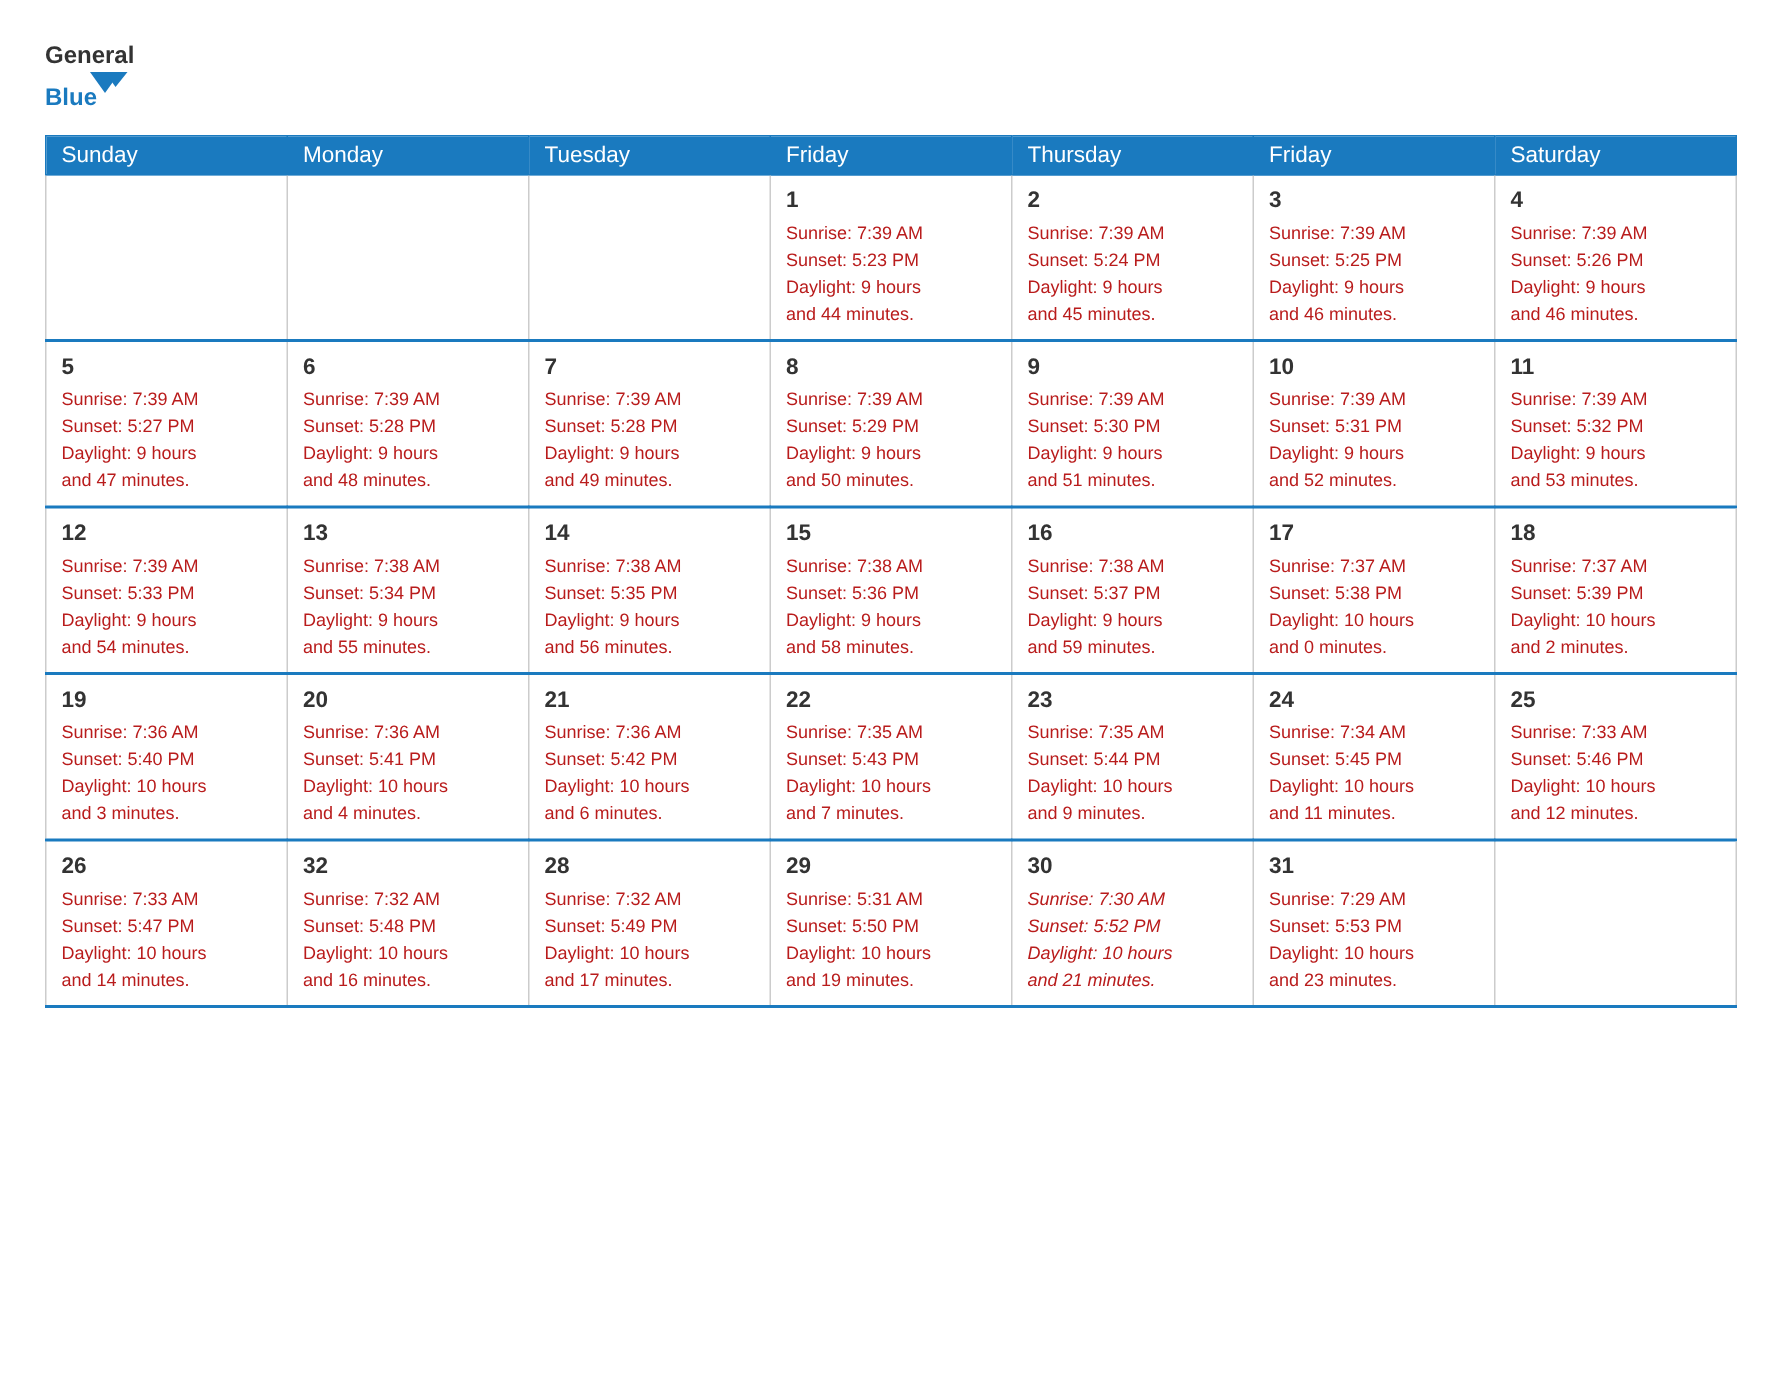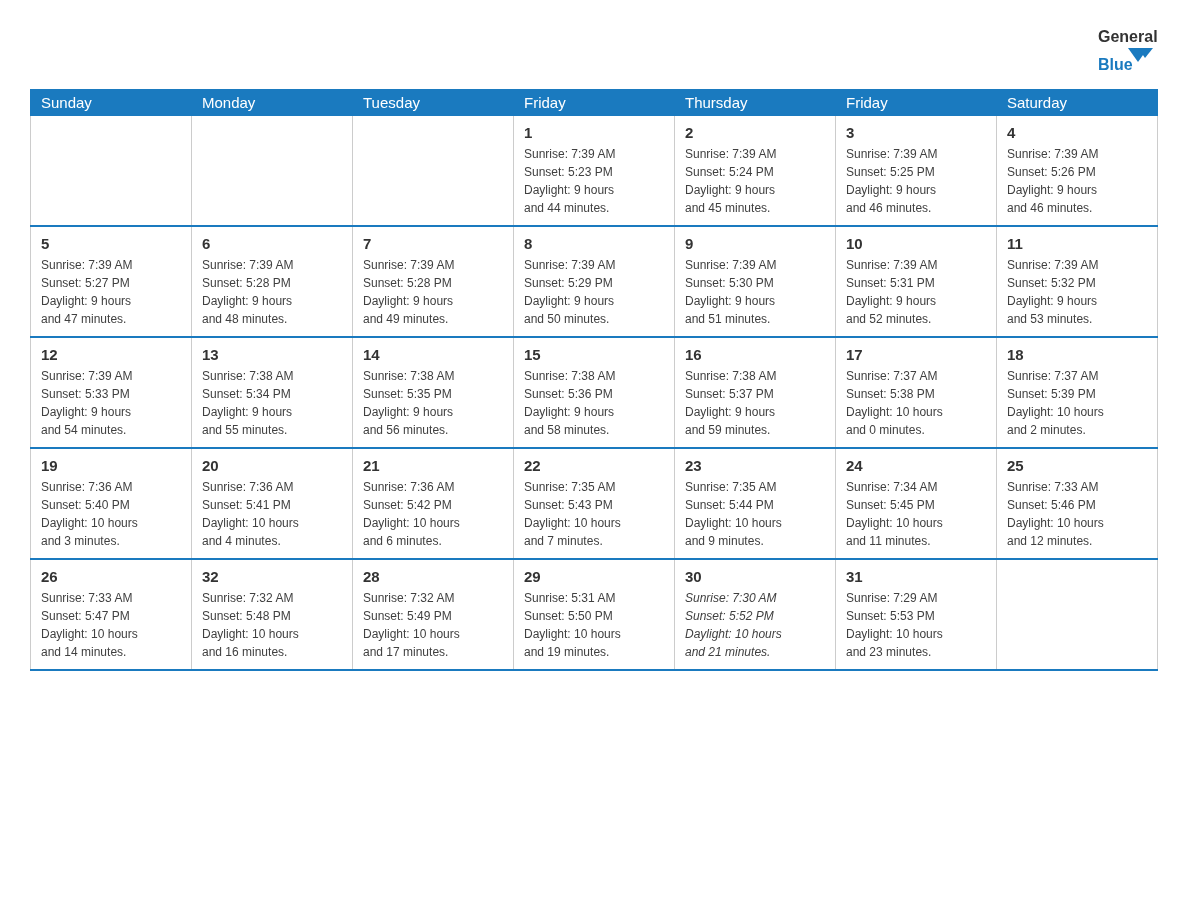--- a/index.html
+++ b/index.html
@@ -5,21 +5,21 @@
     * { margin: 0; padding: 0; box-sizing: border-box; }
     body {
       font-family: Arial, sans-serif;
       background: #fff;
       width: 1188px;
       min-height: 918px;
       padding: 20px 30px;
     }
     .header {
       display: flex;
-      justify-content: flex-end;
+      justify-content: flex-start;
       align-items: flex-start;
       margin-bottom: 10px;
     }
     .logo {
       display: flex;
       align-items: center;
       gap: 0px;
     }
     .title-block {
       text-align: right;
@@ -60,21 +60,21 @@
     }
     .day-number {
       font-size: 15px;
       font-weight: bold;
       color: #333;
       display: block;
       margin-bottom: 4px;
     }
     .day-info {
       font-size: 12px;
-      color: #404040;
+      color: #b91c1c;
       line-height: 1.5;
     }
     .empty-cell {
       background: #fff;
     }
     .calendar tr td:first-child .day-number,
     .calendar tr td:last-child .day-number {
       color: #333;
     }
     .calendar tbody tr {

